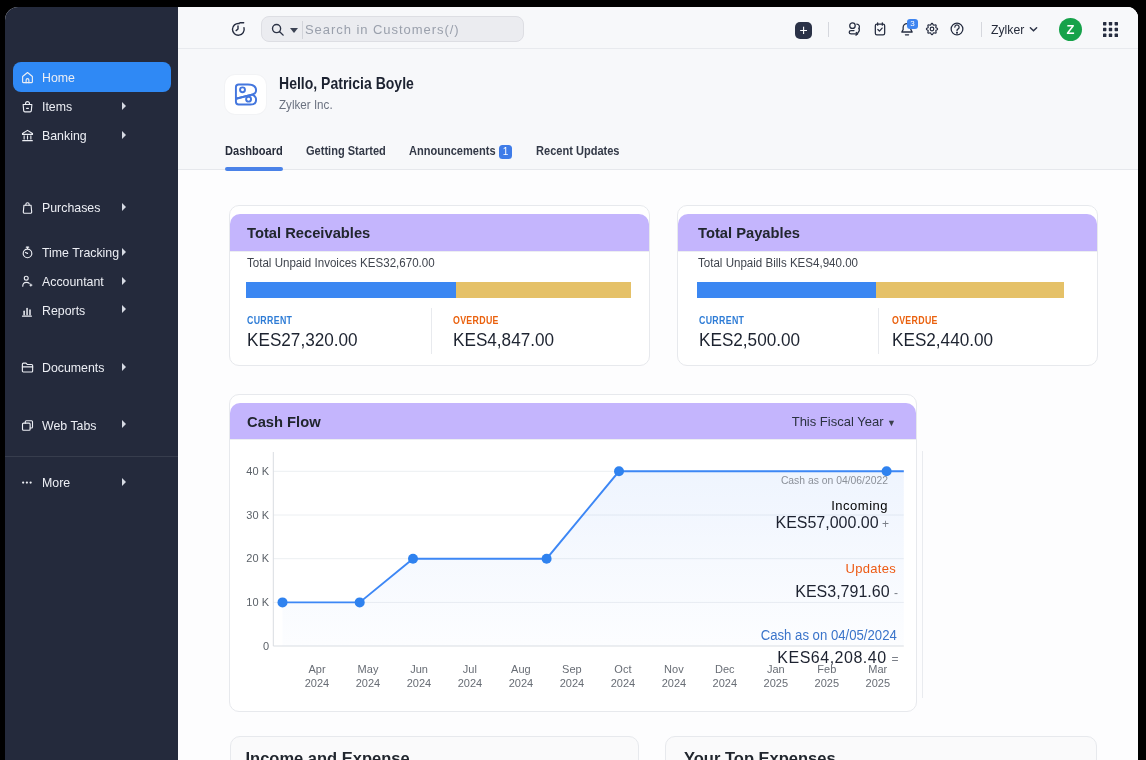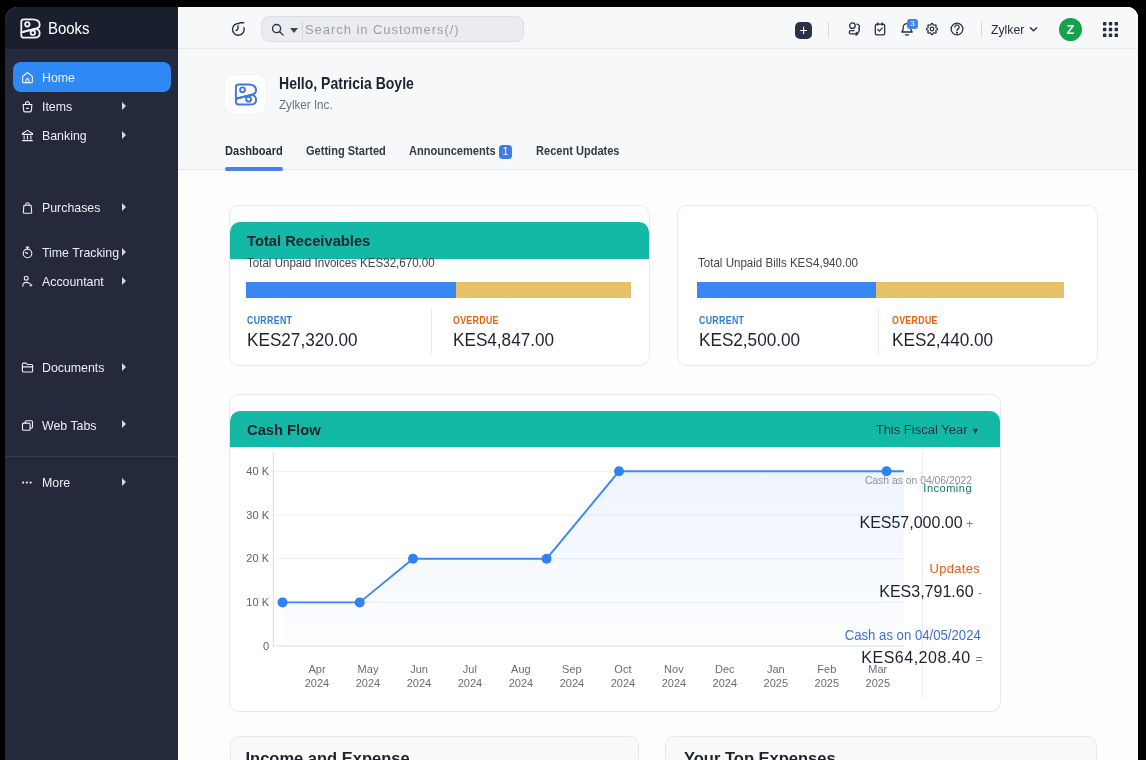--- a/index.html
+++ b/index.html
@@ -38,46 +38,37 @@
   .logobox { position:absolute; left:47px; top:26px; width:41px; height:39px; background:#fff; border-radius:10px; box-shadow:0 0 0 1px rgba(0,0,0,0.02); }
   .hello { position:absolute; left:101px; top:25px; font-size:16.5px; font-weight:bold; color:#1c2230; transform:scaleX(0.85); transform-origin:left top; }
   .company { position:absolute; left:101px; top:48.5px; font-size:12.5px; color:#6b7280; transform:scaleX(0.93); transform-origin:left top; }
   .tab { position:absolute; top:93.5px; font-size:13px; font-weight:bold; color:#262c3a; transform:scaleX(0.85); transform-origin:left top; }
   .tab.inactive { color:#333947; }
   .tabline { position:absolute; left:47px; top:118px; width:58px; height:3.5px; background:#4a82e8; border-radius:2px; }
   .annbadge { position:absolute; left:321px; top:96px; width:13px; height:14px; background:#3f7ce8; border-radius:3.5px; color:#fff; font-size:10px; text-align:center; line-height:14px; }
 
   
   .card { position:absolute; background:#fff; border:1px solid #e7e9ed; border-radius:10px; }
-  .card .chead { position:absolute; left:0; top:16px; width:100%; height:38px; background:#14b8a6; border-bottom:1px solid #eceef1; border-radius:10px 10px 0 0; }
+  .card .chead { position:absolute; left:0; top:8px; width:100%; height:38px; background:#c4b5fd; border-bottom:1px solid #eceef1; border-radius:10px 10px 0 0; }
   .card .ctitle { position:absolute; left:17px; top:9.5px; font-size:15.5px; font-weight:bold; color:#21262e; white-space:nowrap; transform:scaleX(0.95); transform-origin:left top; }
   .sumline { position:absolute; top:50px; font-size:12.5px; color:#40454e; transform:scaleX(0.925); transform-origin:left top; }
   .pbar { position:absolute; top:76.3px; height:16px; background:#e5c168; }
   .pbar .blue { position:absolute; left:0; top:0; height:16px; background:#3b87f2; }
   .curlbl { position:absolute; top:108px; font-size:11px; font-weight:bold; letter-spacing:.4px; color:#2e7cd6; transform:scaleX(0.8); transform-origin:left top; }
   .ovrlbl { position:absolute; top:108px; font-size:11px; font-weight:bold; letter-spacing:.4px; color:#ea610e; transform:scaleX(0.8); transform-origin:left top; }
   .amt { position:absolute; top:124px; font-size:17.5px; color:#1d2330; transform:scaleX(0.98); transform-origin:left top; }
   .rtxt { right:19px; text-align:right; white-space:nowrap; transform:scaleX(0.95); transform-origin:right top; }
   .sfx { font-size:12px; color:#7a7f88; }
   .cdiv { position:absolute; top:102px; width:1px; height:46px; background:#e8eaee; }
 </style>
 </head>
 <body>
 <div class="app">
 
   <div class="sidebar">
-    <div class="sb-head">
-      <svg class="abs" style="left:15px;top:11px" width="21" height="21" viewBox="3.1 3.1 17.8 17.8" fill="none" stroke="#f2f4f8" stroke-width="1.5" stroke-linejoin="round" stroke-linecap="round">
-        <path d="M4.2,15.3 L4.2,6.3 Q4.2,4.2 6.3,4.2 L13.5,4.2 Q19.8,4.2 19.8,8.8 Q19.8,11.5 16.6,12.1 Z"></path>
-        <path d="M4.2,15.3 L16.6,12.1 Q19.8,13.3 19.8,16 Q19.8,19.8 15.5,19.8 L6.3,19.8 Q4.2,19.8 4.2,17.7 Z"></path>
-        <circle cx="9.3" cy="8.4" r="1.9"></circle>
-        <circle cx="14" cy="15.6" r="1.9"></circle>
-      </svg>
-      <div class="brand">Books</div>
-    </div>
     <div class="sb-active"></div>
     <div class="sb-row" style="top:56px">
         <svg class="ic" viewBox="0 0 24 24" fill="none" stroke="#eceef4" stroke-width="1.8" stroke-linecap="round" stroke-linejoin="round">
           <path d="M4.2,10.3 L12,4 L19.8,10.3 V19 a1.2,1.2 0 0 1 -1.2,1.2 H5.4 a1.2,1.2 0 0 1 -1.2,-1.2 Z"></path>
           <path d="M9.8,20.2 v-4.2 a2.2,2.2 0 0 1 4.4,0 v4.2"></path>
         </svg>
         <div class="lbl">Home</div>
       </div>
     <div class="sb-row" style="top:114.4px">
         <svg class="ic" viewBox="0 0 24 24" fill="none" stroke="#eceef4" stroke-width="1.8" stroke-linecap="round" stroke-linejoin="round">
@@ -115,20 +106,30 @@
         <div class="lbl">Time Tracking</div>
         <div class="arr"></div>
       </div>
     <div class="sb-row" style="top:260.4px">
         <svg class="ic" viewBox="0 0 24 24" fill="none" stroke="#eceef4" stroke-width="1.8" stroke-linecap="round" stroke-linejoin="round">
           <circle cx="10" cy="6.6" r="3.1"></circle>
           <path d="M4.4,19.6 q0,-6.2 5.8,-6.2 q3.2,0 4.6,1.7"></path>
           <path fill="#eceef4" stroke="none" d="M17.4,14.4 l1,2.2 2.2,1 -2.2,1 -1,2.2 -1,-2.2 -2.2,-1 2.2,-1 Z"></path>
         </svg>
         <div class="lbl">Accountant</div>
+        <div class="arr"></div>
+      </div>
+    <div class="sb-row" style="top:288.8px">
+        <svg class="ic" viewBox="0 0 24 24" fill="none" stroke="#eceef4" stroke-width="1.8" stroke-linecap="round" stroke-linejoin="round">
+          <path d="M6.6,18.6 V13.2" stroke-width="2.4"></path>
+          <path d="M11.3,18.6 V8.6" stroke-width="2.4"></path>
+          <path d="M16,18.6 V11.2" stroke-width="2.4"></path>
+          <path d="M4,21 H18.2" stroke-width="1.9"></path>
+        </svg>
+        <div class="lbl">Reports</div>
         <div class="arr"></div>
       </div>
     <div class="sb-row" style="top:346.4px">
         <svg class="ic" viewBox="0 0 24 24" fill="none" stroke="#eceef4" stroke-width="1.8" stroke-linecap="round" stroke-linejoin="round">
           <path d="M3.8,17.6 V6.6 a1.6,1.6 0 0 1 1.6,-1.6 h4.2 l1.9,2.1 h7.1 a1.6,1.6 0 0 1 1.6,1.6 v8.9 a1.6,1.6 0 0 1 -1.6,1.6 H5.4 a1.6,1.6 0 0 1 -1.6,-1.6 Z"></path>
           <path d="M3.8,11 h16.4"></path>
         </svg>
         <div class="lbl">Documents</div>
         <div class="arr"></div>
       </div>
@@ -244,31 +245,34 @@
       <div class="pbar" style="left:16px;width:385px">
             <div class="blue" style="width:210px"></div>
           </div>
       <div class="curlbl" style="left:16.5px">CURRENT</div>
       <div class="amt" style="left:16.5px">KES27,320.00</div>
       <div class="cdiv" style="left:200.6px"></div>
       <div class="ovrlbl" style="left:223px">OVERDUE</div>
       <div class="amt" style="left:223px">KES4,847.00</div>
     </div>
     <div class="card" style="left:498.5px;top:198px;width:421px;height:161px">
+      <div class="chead">
+            <div class="ctitle" style="left:20px">Total Payables</div>
+          </div>
       <div class="sumline" style="left:20px">Total Unpaid Bills KES4,940.00</div>
       <div class="pbar" style="left:19px;width:367px">
             <div class="blue" style="width:179px"></div>
           </div>
       <div class="curlbl" style="left:21px">CURRENT</div>
       <div class="amt" style="left:21px">KES2,500.00</div>
       <div class="cdiv" style="left:200.6px"></div>
       <div class="ovrlbl" style="left:214px">OVERDUE</div>
       <div class="amt" style="left:214px">KES2,440.00</div>
     </div>
-    <div class="card" style="left:51px;top:387px;width:772px;height:318px">
+    <div class="card" style="left:51px;top:387px;width:688px;height:318px">
       <div class="chead" style="height:37px">
             <div class="ctitle" style="top:9.5px">Cash Flow</div>
         <div class="abs" style="right:20px;top:11px;font-size:13px;color:#2b3240">This Fiscal Year <span style="font-size:9px;color:#3a404c">▼</span></div>
       </div>
       <svg class="abs" style="left:0;top:37px" width="692" height="281" viewBox="0 0 692 281">
         <defs>
               <linearGradient id="fillg" x1="0" y1="0" x2="0" y2="1">
           <stop offset="0" stop-color="#4285f4" stop-opacity="0.085"></stop>
           <stop offset="1" stop-color="#4285f4" stop-opacity="0.015"></stop>
         </linearGradient>
@@ -312,21 +316,21 @@
             <text x="494.8" y="255" text-anchor="middle" font-size="11" fill="#686d75">2024</text>
             <text x="545.8" y="241" text-anchor="middle" font-size="11" fill="#686d75">Jan</text>
             <text x="545.8" y="255" text-anchor="middle" font-size="11" fill="#686d75">2025</text>
             <text x="596.8" y="241" text-anchor="middle" font-size="11" fill="#686d75">Feb</text>
             <text x="596.8" y="255" text-anchor="middle" font-size="11" fill="#686d75">2025</text>
             <text x="647.8" y="241" text-anchor="middle" font-size="11" fill="#686d75">Mar</text>
             <text x="647.8" y="255" text-anchor="middle" font-size="11" fill="#686d75">2025</text>
       </svg>
       <div class="abs" style="left:692px;top:56px;width:1px;height:247px;background:#e9ebef"></div>
       <div class="abs rtxt" style="top:79px;right:28px;font-size:11.5px;color:#8b9099;transform:scaleX(0.9)">Cash as on 04/06/2022</div>
-      <div class="abs rtxt" style="top:87px;right:28px;font-size:11px;color:#0f766e;letter-spacing:0.5px;transform:none">Incoming</div>
+      <div class="abs rtxt" style="top:103px;right:28px;font-size:13px;color:#000000;letter-spacing:0.5px;transform:none">Incoming</div>
       <div class="abs rtxt" style="top:119px;right:27px;font-size:16px;color:#1d2230;transform:none">KES57,000.00<span class="sfx"> +</span></div>
       <div class="abs rtxt" style="top:166px;right:20px;font-size:13px;color:#ed5a13;letter-spacing:0.3px;transform:none">Updates</div>
       <div class="abs rtxt" style="top:187.5px;right:18px;font-size:16px;color:#1d2230;transform:none">KES3,791.60 <span class="sfx">-</span></div>
       <div class="abs rtxt" style="top:231.5px;right:19px;font-size:14px;color:#3a74ca;transform:scaleX(0.94)">Cash as on 04/05/2024</div>
       <div class="abs rtxt" style="top:254px;right:17px;font-size:16px;color:#1d2230;letter-spacing:0.5px;transform:none">KES64,208.40 <span class="sfx">=</span></div>
     </div>
     <div class="card" style="left:52px;top:729px;width:409px;height:80px;background:#fafafb">
       <div class="ctitle" style="left:14.5px;top:12px;font-size:16.5px;transform:none">Income and Expense</div>
     </div>
     <div class="card" style="left:487px;top:729px;width:432px;height:80px;background:#fafafb">

